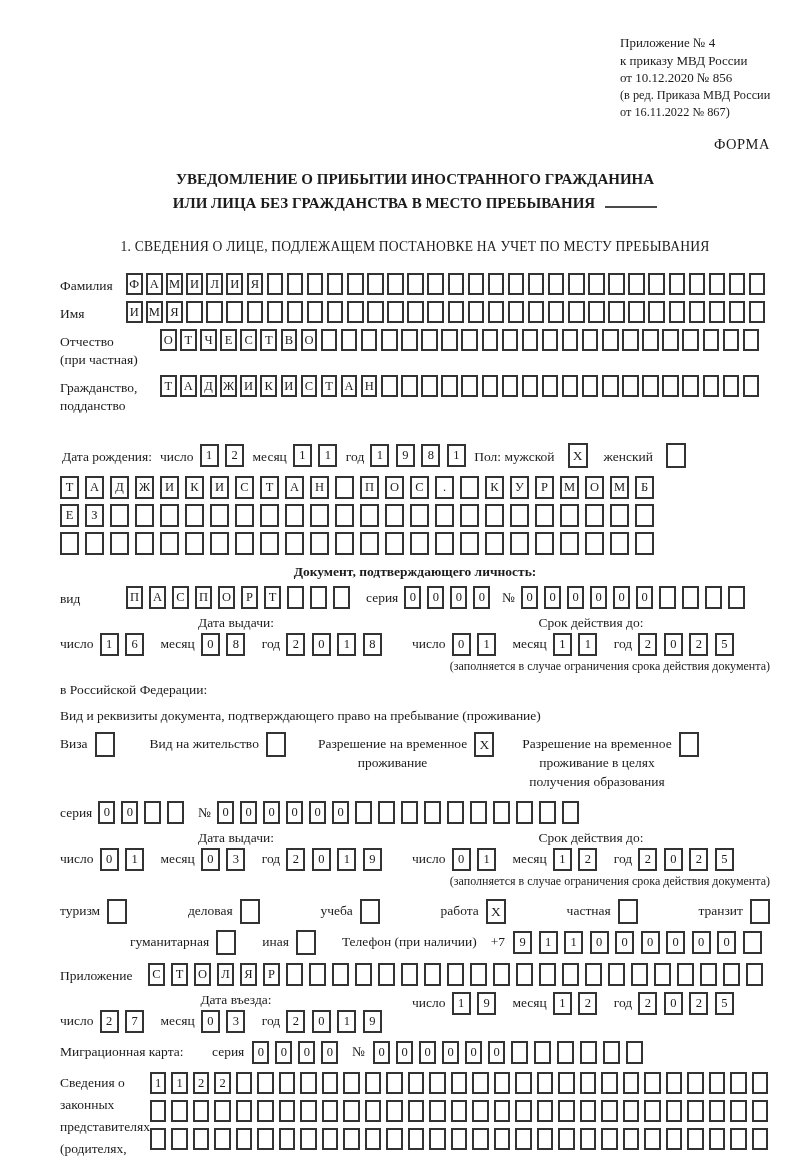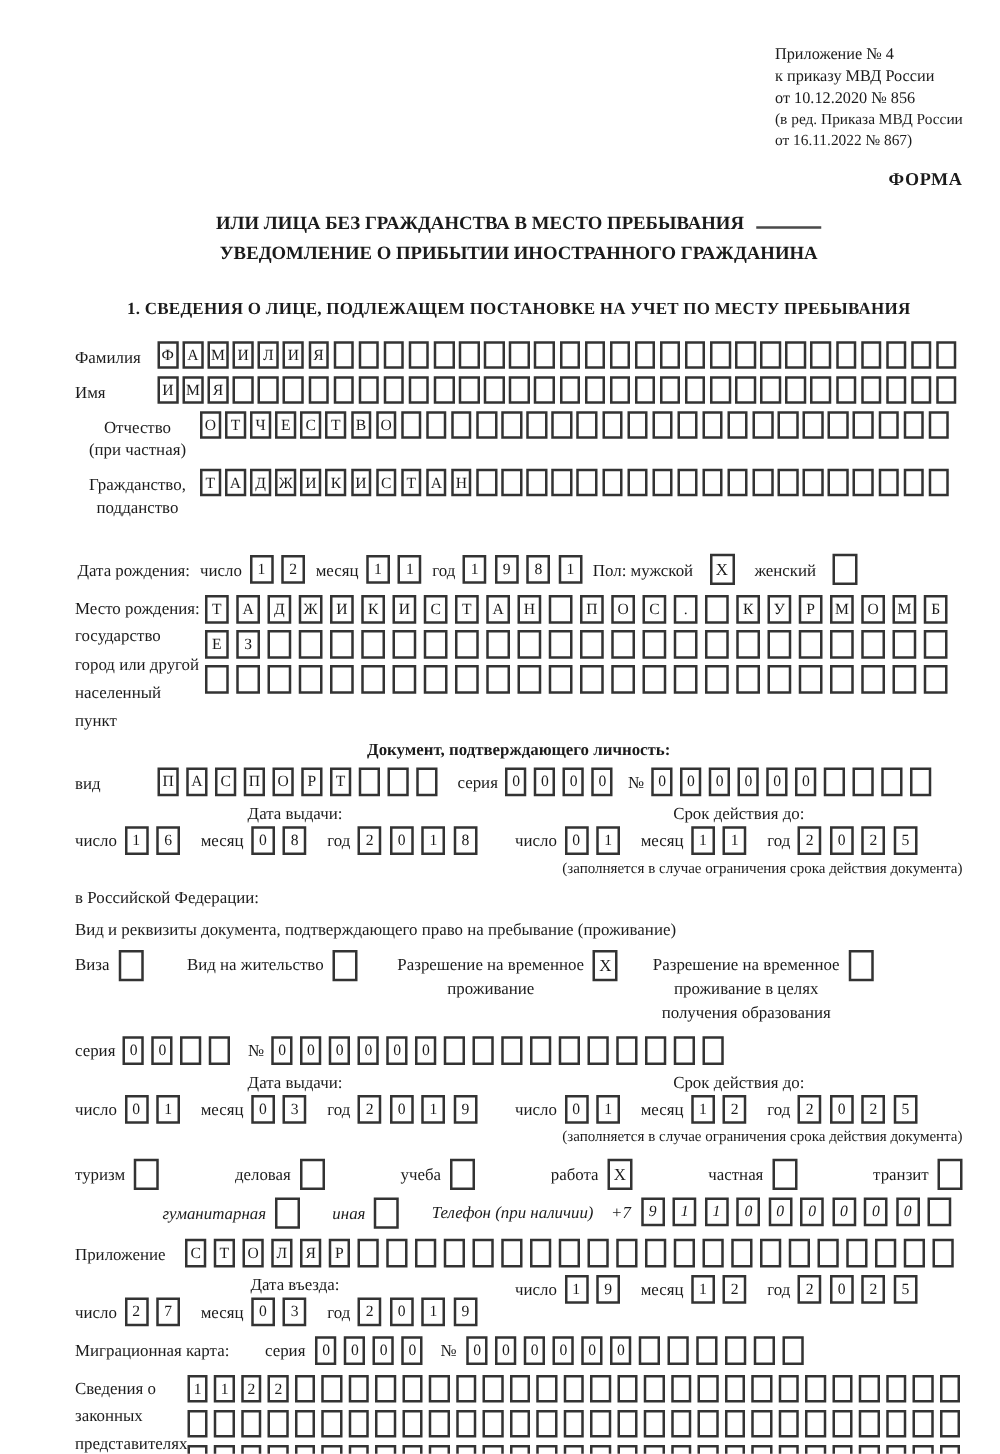--- a/index.html
+++ b/index.html
@@ -7,31 +7,31 @@
   body {
     width:800px; height:1163px; overflow:hidden; position:relative;
     color:#1b1b1b; font-family:"Liberation Serif","DejaVu Serif",serif;
     font-size:13.5px;
   }
   .page { padding:34px 30px 16px 60px; }
 
   
   .hdr { margin-left:560px; width:190px; font-size:13px; line-height:17.5px; }
   .hdr .sub { font-size:12.3px; }
-  .forma { text-align:right; font-weight:bold; font-size:14.5px; letter-spacing:.5px; margin-top:14px; }
+  .forma { text-align:right; font-weight:normal; font-size:14.5px; letter-spacing:.5px; margin-top:14px; }
 
   .title { text-align:center; font-weight:bold; font-size:15px; line-height:24px; margin-top:14px; }
   .blank-line { display:inline-block; width:52px; border-bottom:2.5px solid #4a4a4a; margin-left:10px; height:12px; }
 
-  .section-h { text-align:center; font-weight:bold; font-size:13.6px; margin-top:24px; letter-spacing:.2px; }
+  .section-h { text-align:center; font-weight:normal; font-size:13.6px; margin-top:24px; letter-spacing:.2px; }
 
   .form-area { margin-top:18px; }
   .frow { display:flex; align-items:flex-start; margin-bottom:6px; }
   .flabel { flex:0 0 66px; padding-top:4px; line-height:18px; }
-  .flabel.w100 { flex:0 0 100px;text-align:center; }
+  .flabel.w100 { flex:0 0 100px; }
   .flabel.w88 { flex:0 0 88px; }
 
   .cells { display:flex; flex-wrap:nowrap; }
   .cell {
     flex:0 0 auto; width:16.5px; height:22px; border:2px solid #333;
     margin-right:3.6px; text-align:center; font-size:12.5px; line-height:18px;
     background:#fff;
   }
   .cells.wide .cell  { width:19px; margin-right:6px; height:23px; }
   .cells.datec .cell { width:19px; margin-right:6.5px; height:23px; }
@@ -66,21 +66,21 @@
 
   .plain-line { margin:6px 0 2px; line-height:20px; }
 
   .permit-row { display:flex; align-items:flex-start; margin:6px 0 10px; }
   .pr-item { display:flex; align-items:flex-start; margin-right:14px; }
   .pr-item .txt { padding-top:4px; }
   .pr-item .multi { text-align:center; line-height:19px; padding-top:2px; }
 
   .purpose-row { display:flex; align-items:center; justify-content:space-between; margin:10px 0 6px; }
   .purpose-row .pitem { display:flex; align-items:center; white-space:nowrap; }
-  .purpose2-row { display:flex; align-items:flex-start; margin:6px 0 8px 70px;font-style:italic; }
+  .purpose2-row { display:flex; align-items:center; margin:6px 0 8px 70px; }
   .purpose2-row .pitem { display:flex; align-items:center; margin-right:26px; white-space:nowrap; }
   .phone-wrap { display:flex; align-items:center; }
   .phone-wrap .prefix { margin:0 8px 0 14px; }
 
   .mig-row { display:flex; align-items:center; margin:8px 0 8px; }
   .mig-row .mlabel { flex:0 0 152px; }
   .mig-row .slbl { margin-right:8px; }
   .mig-row .cells { margin-right:8px; }
 
   .rep-block { display:flex; margin-top:6px; }
@@ -96,24 +96,24 @@
   <div class="hdr">
     <div>Приложение № 4</div>
     <div>к приказу МВД России</div>
     <div>от 10.12.2020 № 856</div>
     <div class="sub">(в ред. Приказа МВД России</div>
     <div class="sub">от 16.11.2022 № 867)</div>
   </div>
   <div class="forma">ФОРМА</div>
 
   <div class="title">
+    <div>УВЕДОМЛЕНИЕ О ПРИБЫТИИ ИНОСТРАННОГО ГРАЖДАНИНА</div>
     <div>
       <span>ИЛИ ЛИЦА БЕЗ ГРАЖДАНСТВА В МЕСТО ПРЕБЫВАНИЯ</span><span class="blank-line"></span>
     </div>
-    <div>УВЕДОМЛЕНИЕ О ПРИБЫТИИ ИНОСТРАННОГО ГРАЖДАНИНА</div>
   </div>
 
   <div class="section-h">1. СВЕДЕНИЯ О ЛИЦЕ, ПОДЛЕЖАЩЕМ ПОСТАНОВКЕ НА УЧЕТ ПО МЕСТУ ПРЕБЫВАНИЯ</div>
 
   <div class="form-area">
 
     <div class="frow">
       <div class="flabel">Фамилия</div>
       <div class="cells">
           <span class="cell">Ф</span>
@@ -287,26 +287,20 @@
           <span class="cell">1</span>
         </span>
       <span class="inline-lbl">Пол: мужской</span>
       <span class="checkbox">X</span>
       <span class="gap"></span>
       <span class="inline-lbl">женский</span>
       <span class="checkbox"></span>
     </div>
 
     <div class="bp-block">
-      <div class="bp-labels">
-        <div>Место рождения:</div>
-        <div>государство</div>
-        <div>город или другой</div>
-        <div>населенный пункт</div>
-      </div>
       <div class="bp-rows">
         <div class="cells wide">
             <span class="cell">Т</span>
             <span class="cell">А</span>
             <span class="cell">Д</span>
             <span class="cell">Ж</span>
             <span class="cell">И</span>
             <span class="cell">К</span>
             <span class="cell">И</span>
             <span class="cell">С</span>

